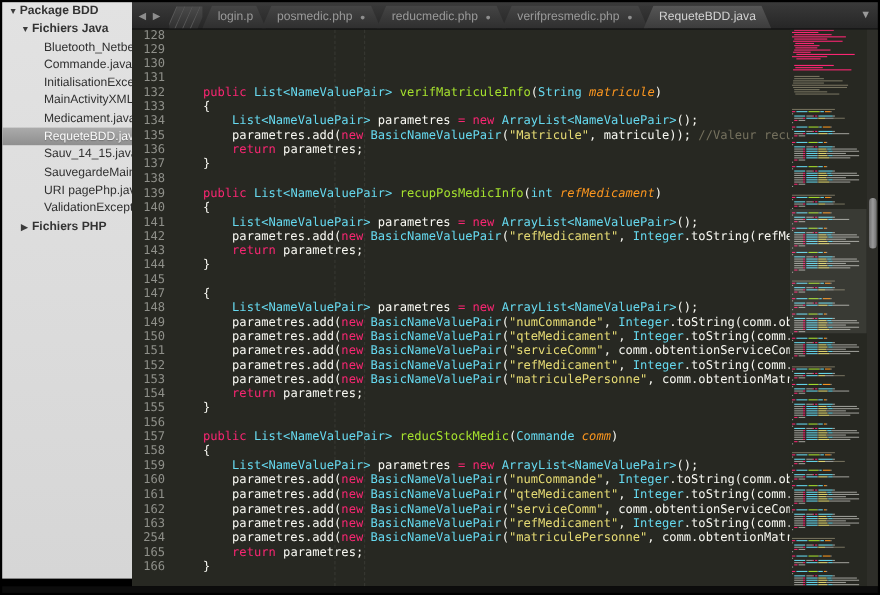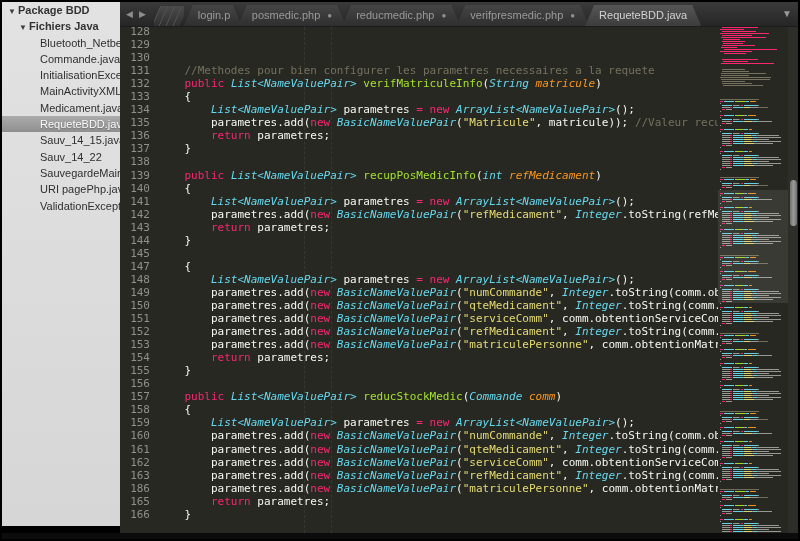--- a/index.html
+++ b/index.html
@@ -43,21 +43,21 @@
   
   #editor { position:absolute; left:120px; top:27px; width:678px; height:506px; background:#272822; }
   #code-area { position:absolute; left:0; top:0; width:598px; height:506px; overflow:hidden; }
   .cl { display:flex; height:13.05px; line-height:13.05px; font-family:"DejaVu Sans Mono", monospace;
         font-size:11px; }
   .cl .ln { width:26px; flex:none; text-align:right; color:#8f908a; padding-right:0;
             margin-left:4px; margin-right:8px; }
   .cl .lt { white-space:pre; color:#f8f8f2; }
   .tok-p { color:#f8f8f2; }
   .tok-k { color:#f92672; }
-  .tok-t { color:#66d9ef; font-style:italic; }
+  .tok-t { color:#66d9ef; }
   .tok-f { color:#a6e22e; }
   .tok-a { color:#fd971f; font-style:italic; }
   .tok-s { color:#e6db74; }
   .tok-c { color:#75715e; }
   .guide { position:absolute; top:0; bottom:0; width:0; border-left:1px dashed rgba(248,248,242,.08); }
 
   
   #minimap { position:absolute; left:598px; top:0; width:70px; height:506px; overflow:hidden;
              background:#272822; cursor:pointer; }
   .mm-row { height:2px; display:flex; align-items:flex-start; }
@@ -79,24 +79,24 @@
     <div id="tree">
         <div class="tree-row folder" style="padding-left: 6px;"><span class="tri">▼</span><span>Package BDD</span></div>
         <div class="tree-row folder" style="padding-left: 17px;"><span class="tri">▼</span><span>Fichiers Java</span></div>
         <div class="tree-row" style="padding-left: 38px;"><span>Bluetooth_Netbea</span></div>
         <div class="tree-row" style="padding-left: 38px;"><span>Commande.java</span></div>
         <div class="tree-row" style="padding-left: 38px;"><span>InitialisationExcep</span></div>
         <div class="tree-row" style="padding-left: 38px;"><span>MainActivityXML.x</span></div>
         <div class="tree-row" style="padding-left: 38px;"><span>Medicament.java</span></div>
         <div class="tree-row selected" style="padding-left: 38px;"><span>RequeteBDD.java</span></div>
         <div class="tree-row" style="padding-left: 38px;"><span>Sauv_14_15.java</span></div>
-        <div class="tree-row" style="padding-left: 38px;"><span>Sauv_14_22</span></div>
         <div class="tree-row" style="padding-left: 38px;"><span>SauvegardeMainA</span></div>
         <div class="tree-row" style="padding-left: 38px;"><span>URI pagePhp.java</span></div>
         <div class="tree-row" style="padding-left: 38px;"><span>ValidationExceptio</span></div>
+        <div class="tree-row folder" style="padding-left: 17px;"><span class="tri">▶</span><span>Fichiers PHP</span></div>
       </div>
   </div>
 
   <div id="tabbar">
     <div id="tab-nav">
       <span class="nav-arrow">◀</span>
       <span class="nav-arrow">▶</span>
     </div>
     <div id="tab-stack">
       <span style="left:2px"></span>
@@ -136,21 +136,20 @@
         <div class="cl">
           <span class="ln">129</span>
           <span class="lt"></span>
         </div>
         <div class="cl">
           <span class="ln">130</span>
           <span class="lt"></span>
         </div>
         <div class="cl">
           <span class="ln">131</span>
-          <span class="lt"><span class="tok-p">    </span><span class="tok-c">//Methodes pour bien configurer les parametres necessaires a la requete</span></span>
         </div>
         <div class="cl">
           <span class="ln">132</span>
           <span class="lt"><span class="tok-p">    </span><span class="tok-k">public</span><span class="tok-p"> </span><span class="tok-t">List&lt;NameValuePair&gt;</span><span class="tok-p"> </span><span class="tok-f">verifMatriculeInfo</span><span class="tok-p">(</span><span class="tok-t">String</span><span class="tok-p"> </span><span class="tok-a">matricule</span><span class="tok-p">)</span></span>
         </div>
         <div class="cl">
           <span class="ln">133</span>
           <span class="lt"><span class="tok-p">    {</span></span>
         </div>
         <div class="cl">
@@ -263,21 +262,21 @@
         </div>
         <div class="cl">
           <span class="ln">162</span>
           <span class="lt"><span class="tok-p">        parametres.add(</span><span class="tok-k">new</span><span class="tok-p"> </span><span class="tok-t">BasicNameValuePair</span><span class="tok-p">(</span><span class="tok-s">"serviceComm"</span><span class="tok-p">, comm.obtentionServiceComm()));</span></span>
         </div>
         <div class="cl">
           <span class="ln">163</span>
           <span class="lt"><span class="tok-p">        parametres.add(</span><span class="tok-k">new</span><span class="tok-p"> </span><span class="tok-t">BasicNameValuePair</span><span class="tok-p">(</span><span class="tok-s">"refMedicament"</span><span class="tok-p">, </span><span class="tok-t">Integer</span><span class="tok-p">.toString(comm.obtentionRefMedicament())));</span></span>
         </div>
         <div class="cl">
-          <span class="ln">186</span>
+          <span class="ln">254</span>
           <span class="lt"><span class="tok-p">        parametres.add(</span><span class="tok-k">new</span><span class="tok-p"> </span><span class="tok-t">BasicNameValuePair</span><span class="tok-p">(</span><span class="tok-s">"matriculePersonne"</span><span class="tok-p">, comm.obtentionMatriPersonne()));</span></span>
         </div>
         <div class="cl">
           <span class="ln">165</span>
           <span class="lt"><span class="tok-p">        </span><span class="tok-k">return</span><span class="tok-p"> parametres;</span></span>
         </div>
         <div class="cl">
           <span class="ln">166</span>
           <span class="lt"><span class="tok-p">    }</span></span>
         </div>

